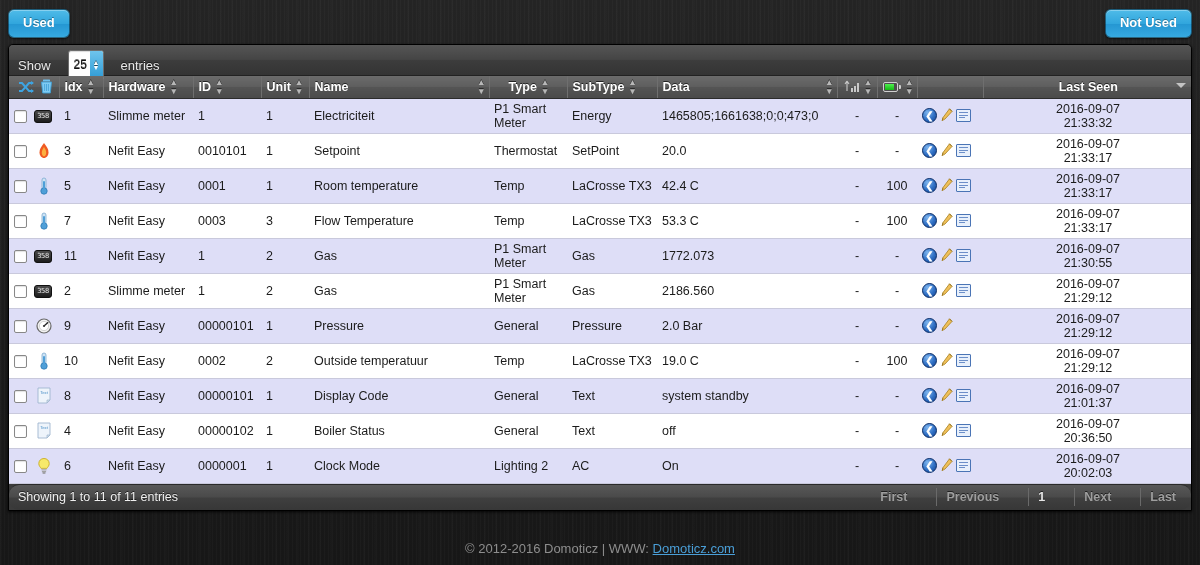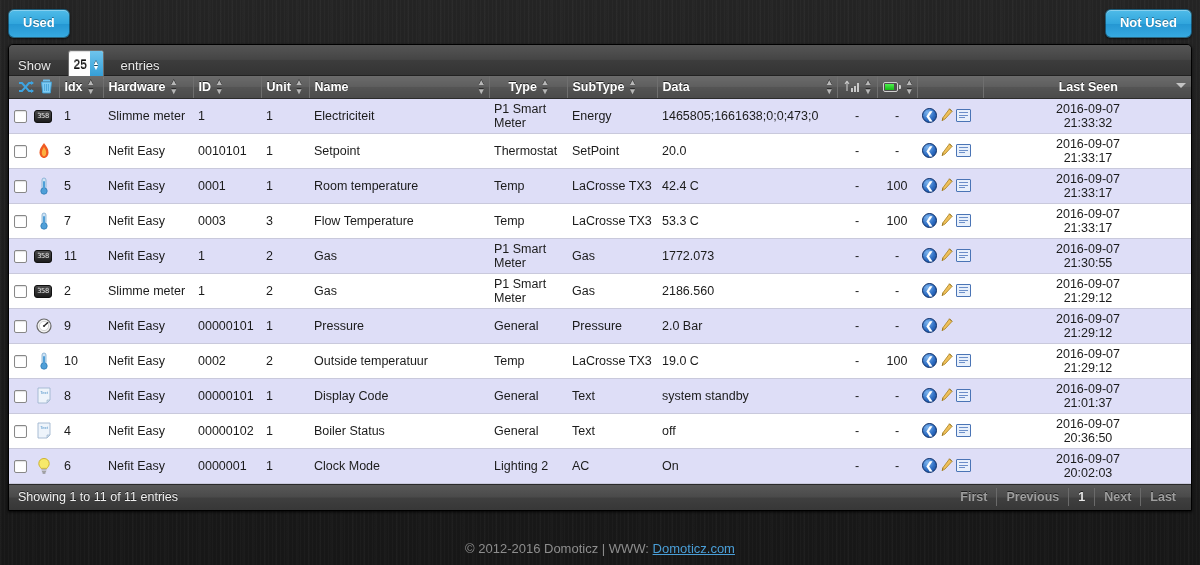--- a/index.html
+++ b/index.html
@@ -190,27 +190,28 @@
   .h-batt::before {
     content:""; position:absolute; right:-4px; top:2px; width:2px; height:4px;
     background:#d0d0d0; border-radius:0 1px 1px 0;
   }
 
   
   .panel-foot {
     height:26px; position:relative;
     background:linear-gradient(180deg,#585858 0%,#4a4a4a 48%,#3f3f3f 52%,#373737 100%);
     border-top:1px solid #2a2a2a;
+    border-radius:10px;
   }
   .foot-info {
     position:absolute; left:9px; top:5px;
     font-size:12.5px; color:#efefef;
     text-shadow:0 -1px 0 rgba(0,0,0,0.6);
   }
-  .pager { position:absolute; right:6px; top:3px; display:flex; }
+  .pager { position:absolute; right:6px; top:3px; display:flex;gap:20px; }
   .pager span {
     font-size:12.5px; font-weight:bold; color:#9e9e9e;
     padding:2px 9px; cursor:pointer;
     border-left:1px solid #6a6a6a;
     text-shadow:0 -1px 0 rgba(0,0,0,0.6);
   }
   .pager span:first-child { border-left:none; }
   .pager span.cur { color:#e6e6e6; }
 
   

